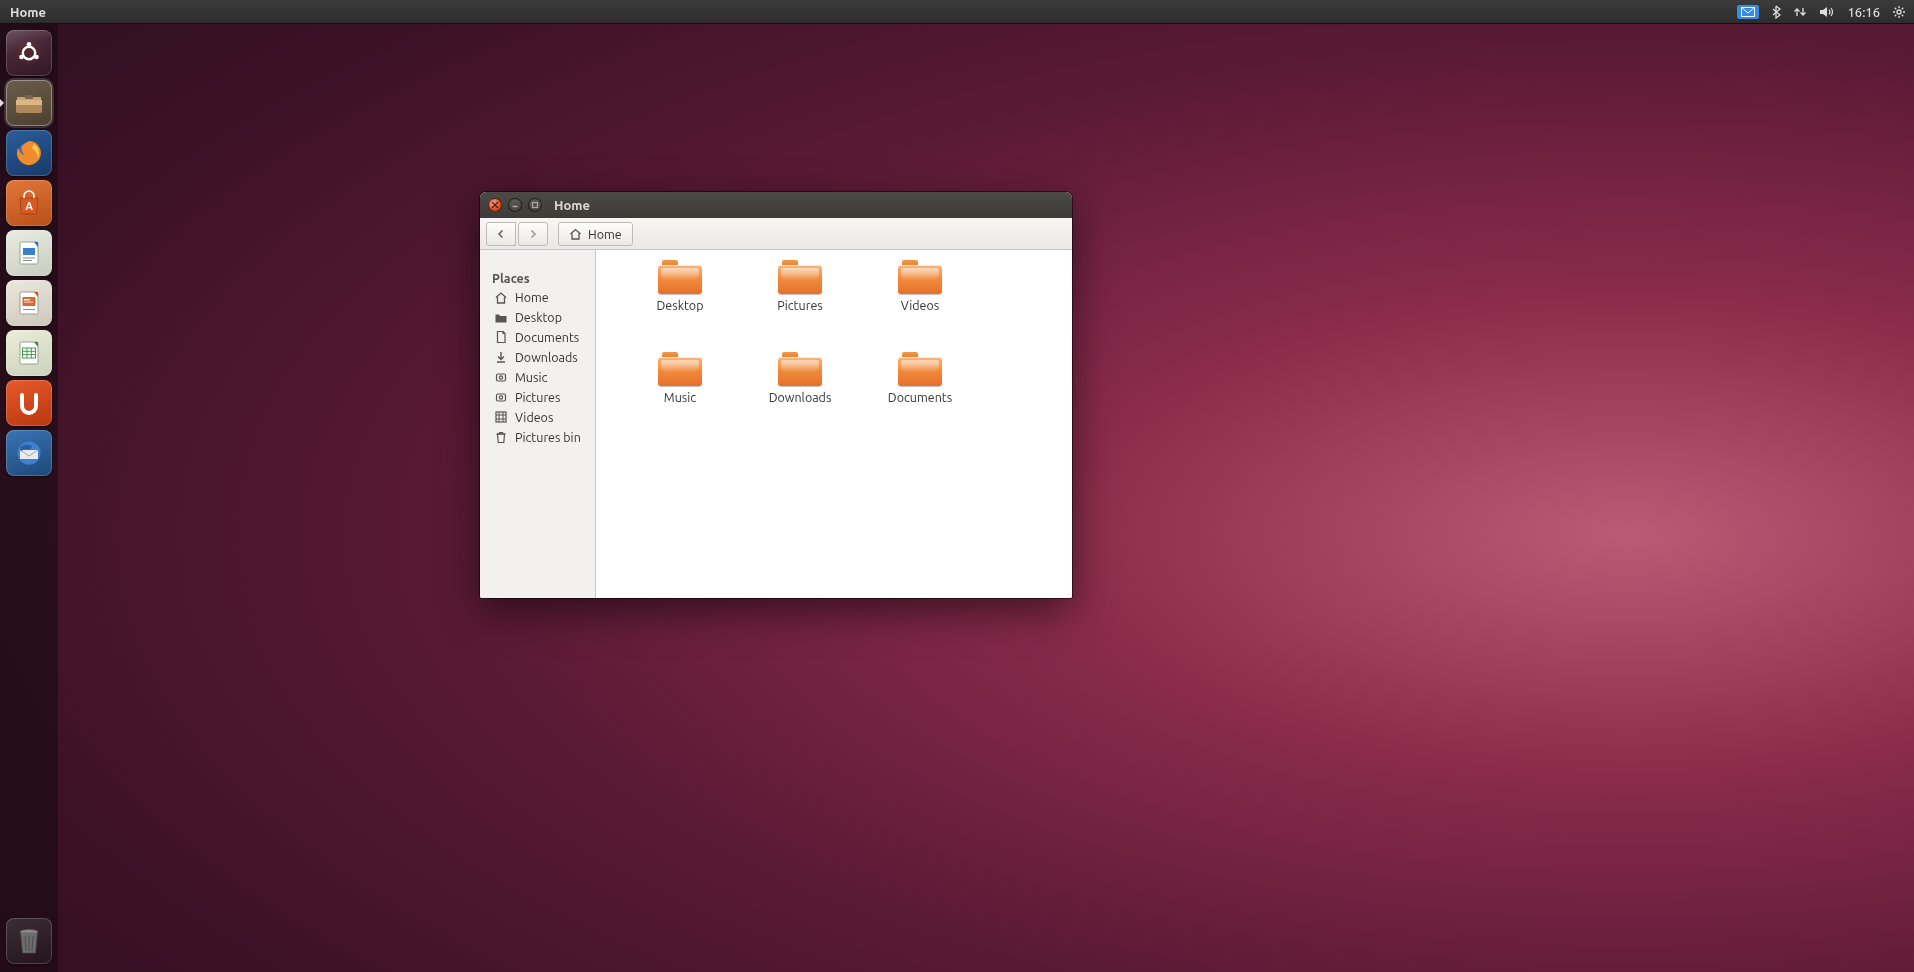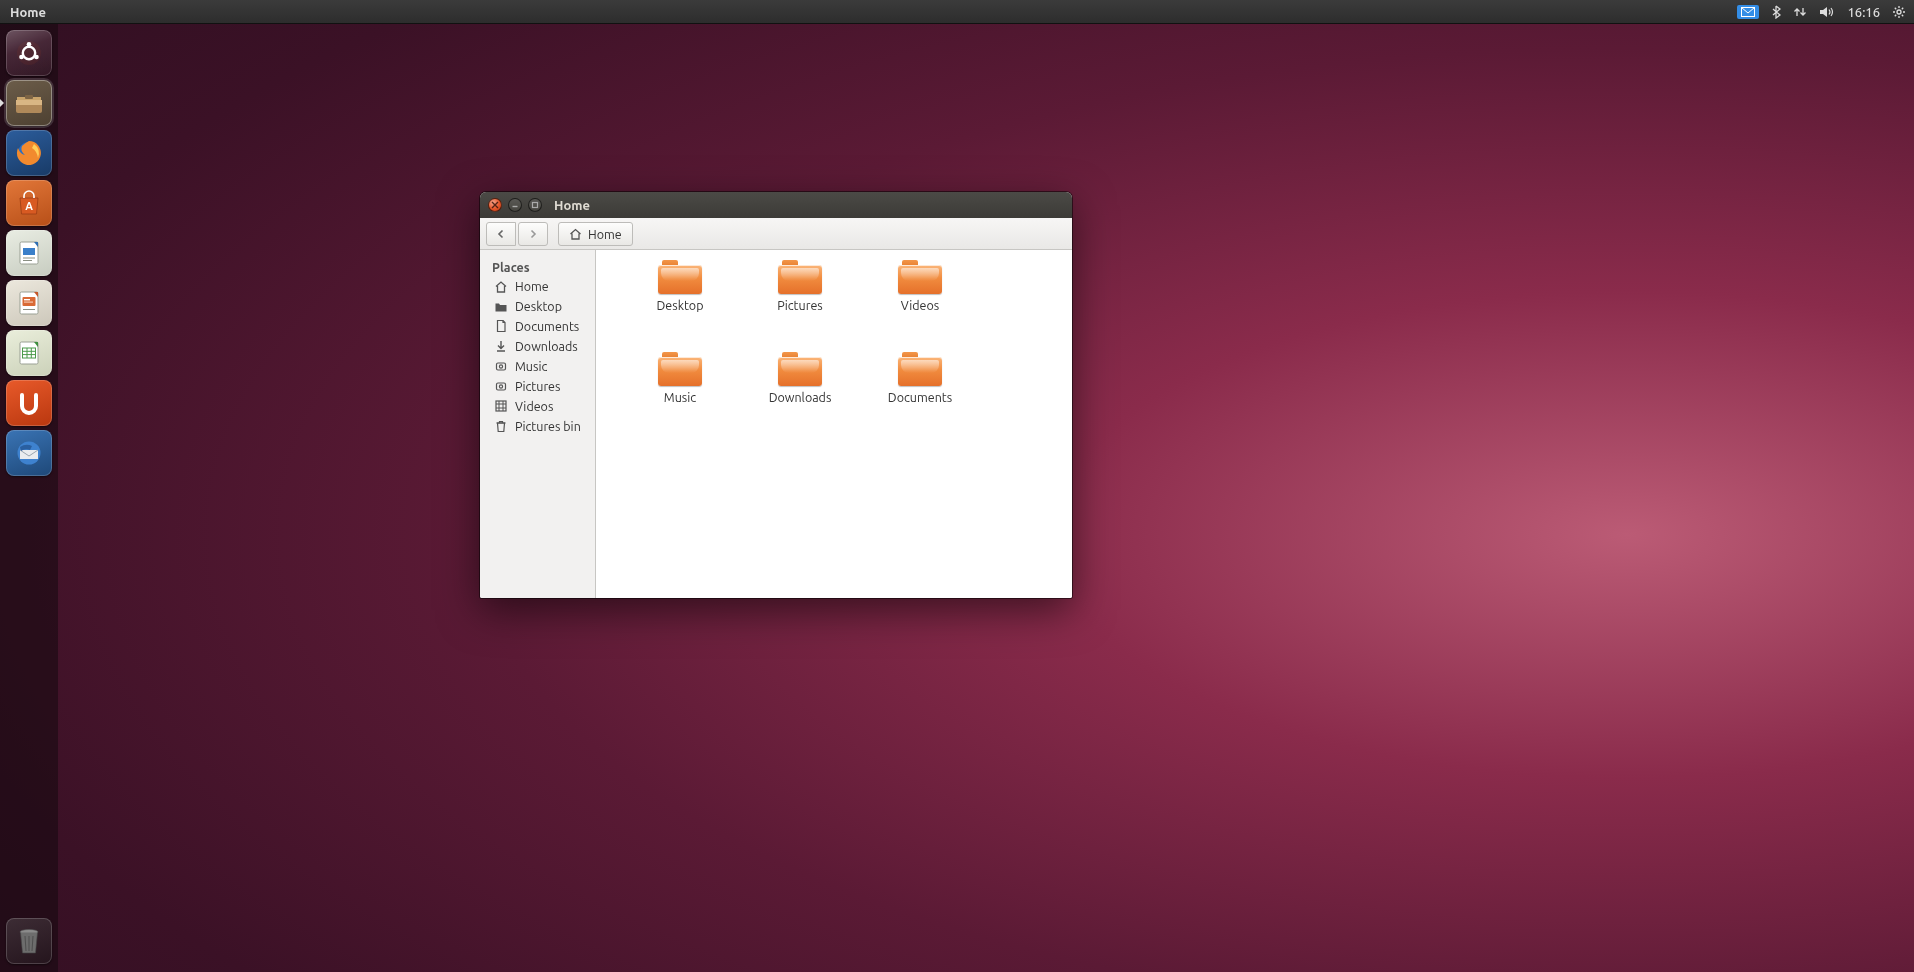--- a/index.html
+++ b/index.html
@@ -83,21 +83,21 @@
     background:linear-gradient(#fdfdfc,#e9e8e5);
     display:flex; align-items:center; gap:6px; padding:0 10px; font-size:12.5px; color:#333;
   }
 
   .body { flex:1; display:flex; min-height:0; }
   .sidebar {
     width:116px; border-right:1px solid #c7c6c3; background:#f2f1f0;
     font-size:12.5px; color:#333;
     padding-top:6px;
   }
-  .sidebar .heading { font-weight:700; color:#555; padding:4px 12px 2px; }
+  .sidebar .heading { font-weight:700; color:#555; padding:4px 12px 2px;margin-top:11px; }
   .sidebar .row { display:flex; align-items:center; gap:7px; padding:3px 8px 3px 14px; cursor:default;}
   .sidebar svg { flex:0 0 auto; }
 
   .content {
     flex:1; background:#fff; padding:10px 14px 0 24px;
     display:grid; grid-template-columns:repeat(3, 120px); grid-auto-rows:92px;
     align-content:start; justify-content:start; column-gap:0; row-gap:0;
   }
   .folder { display:flex; flex-direction:column; align-items:center; gap:4px; font-size:12.5px; color:#333;}
   .folder-icon { width:44px; height:34px; position:relative;}

